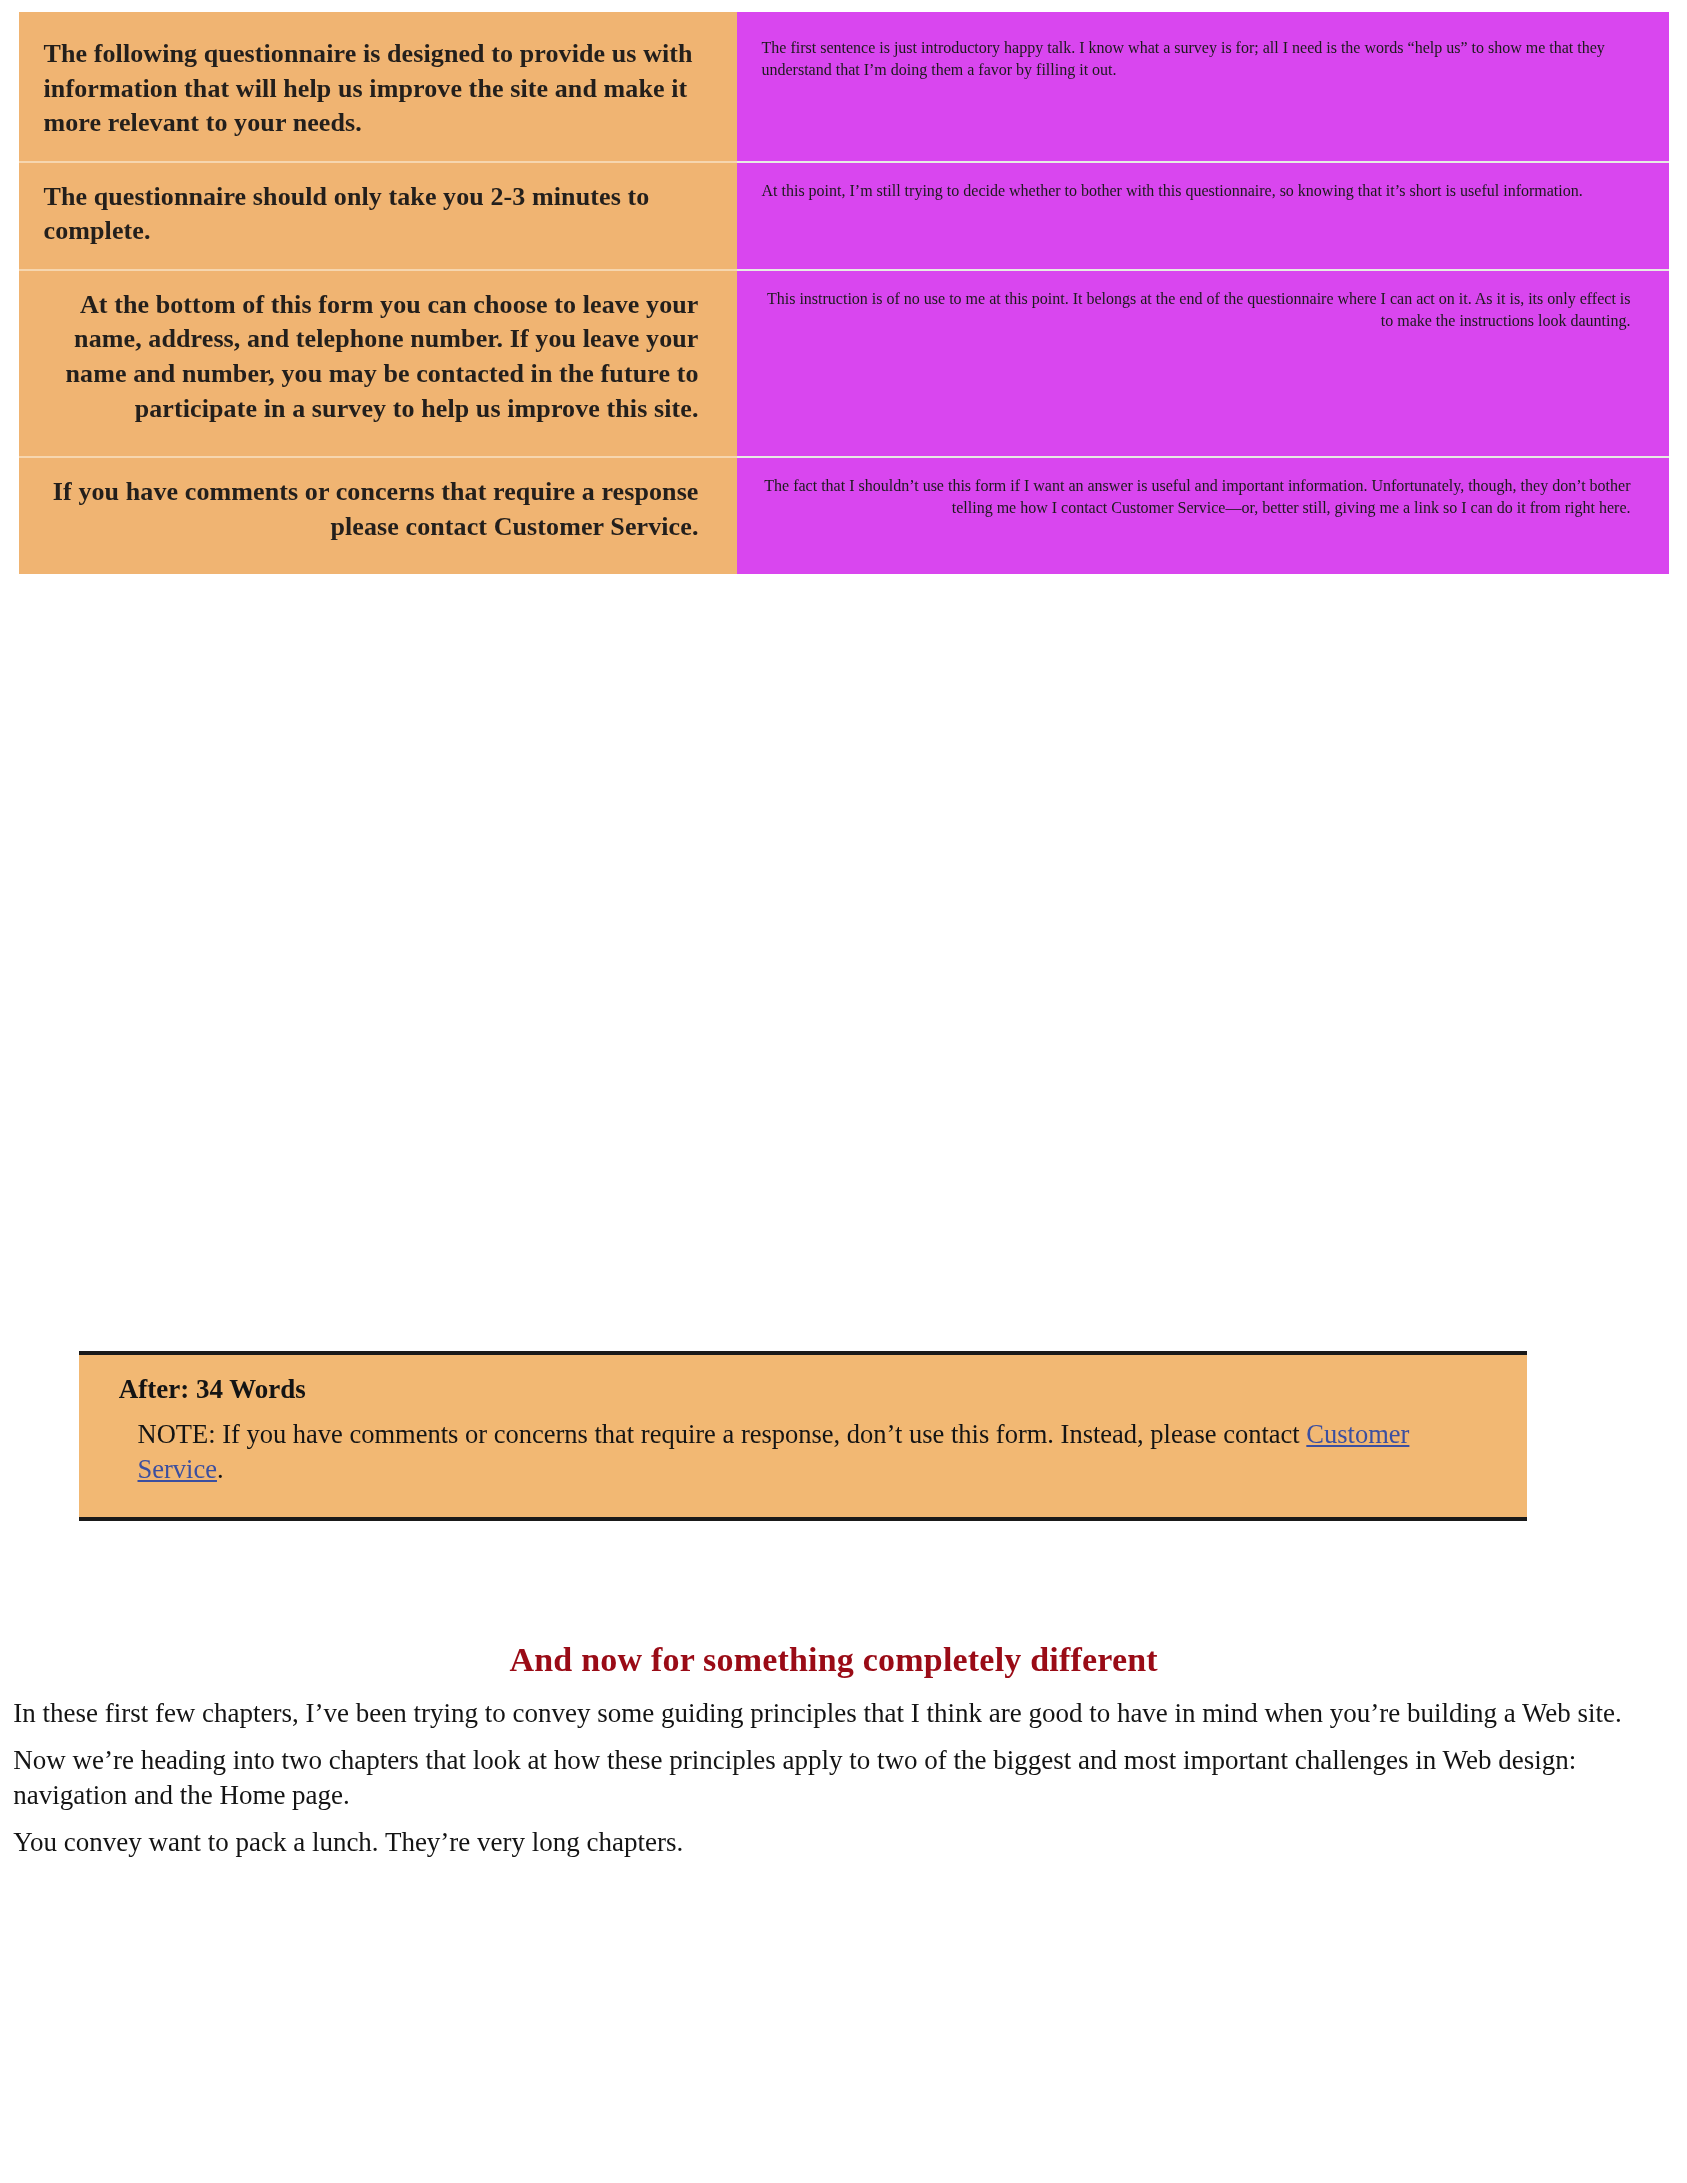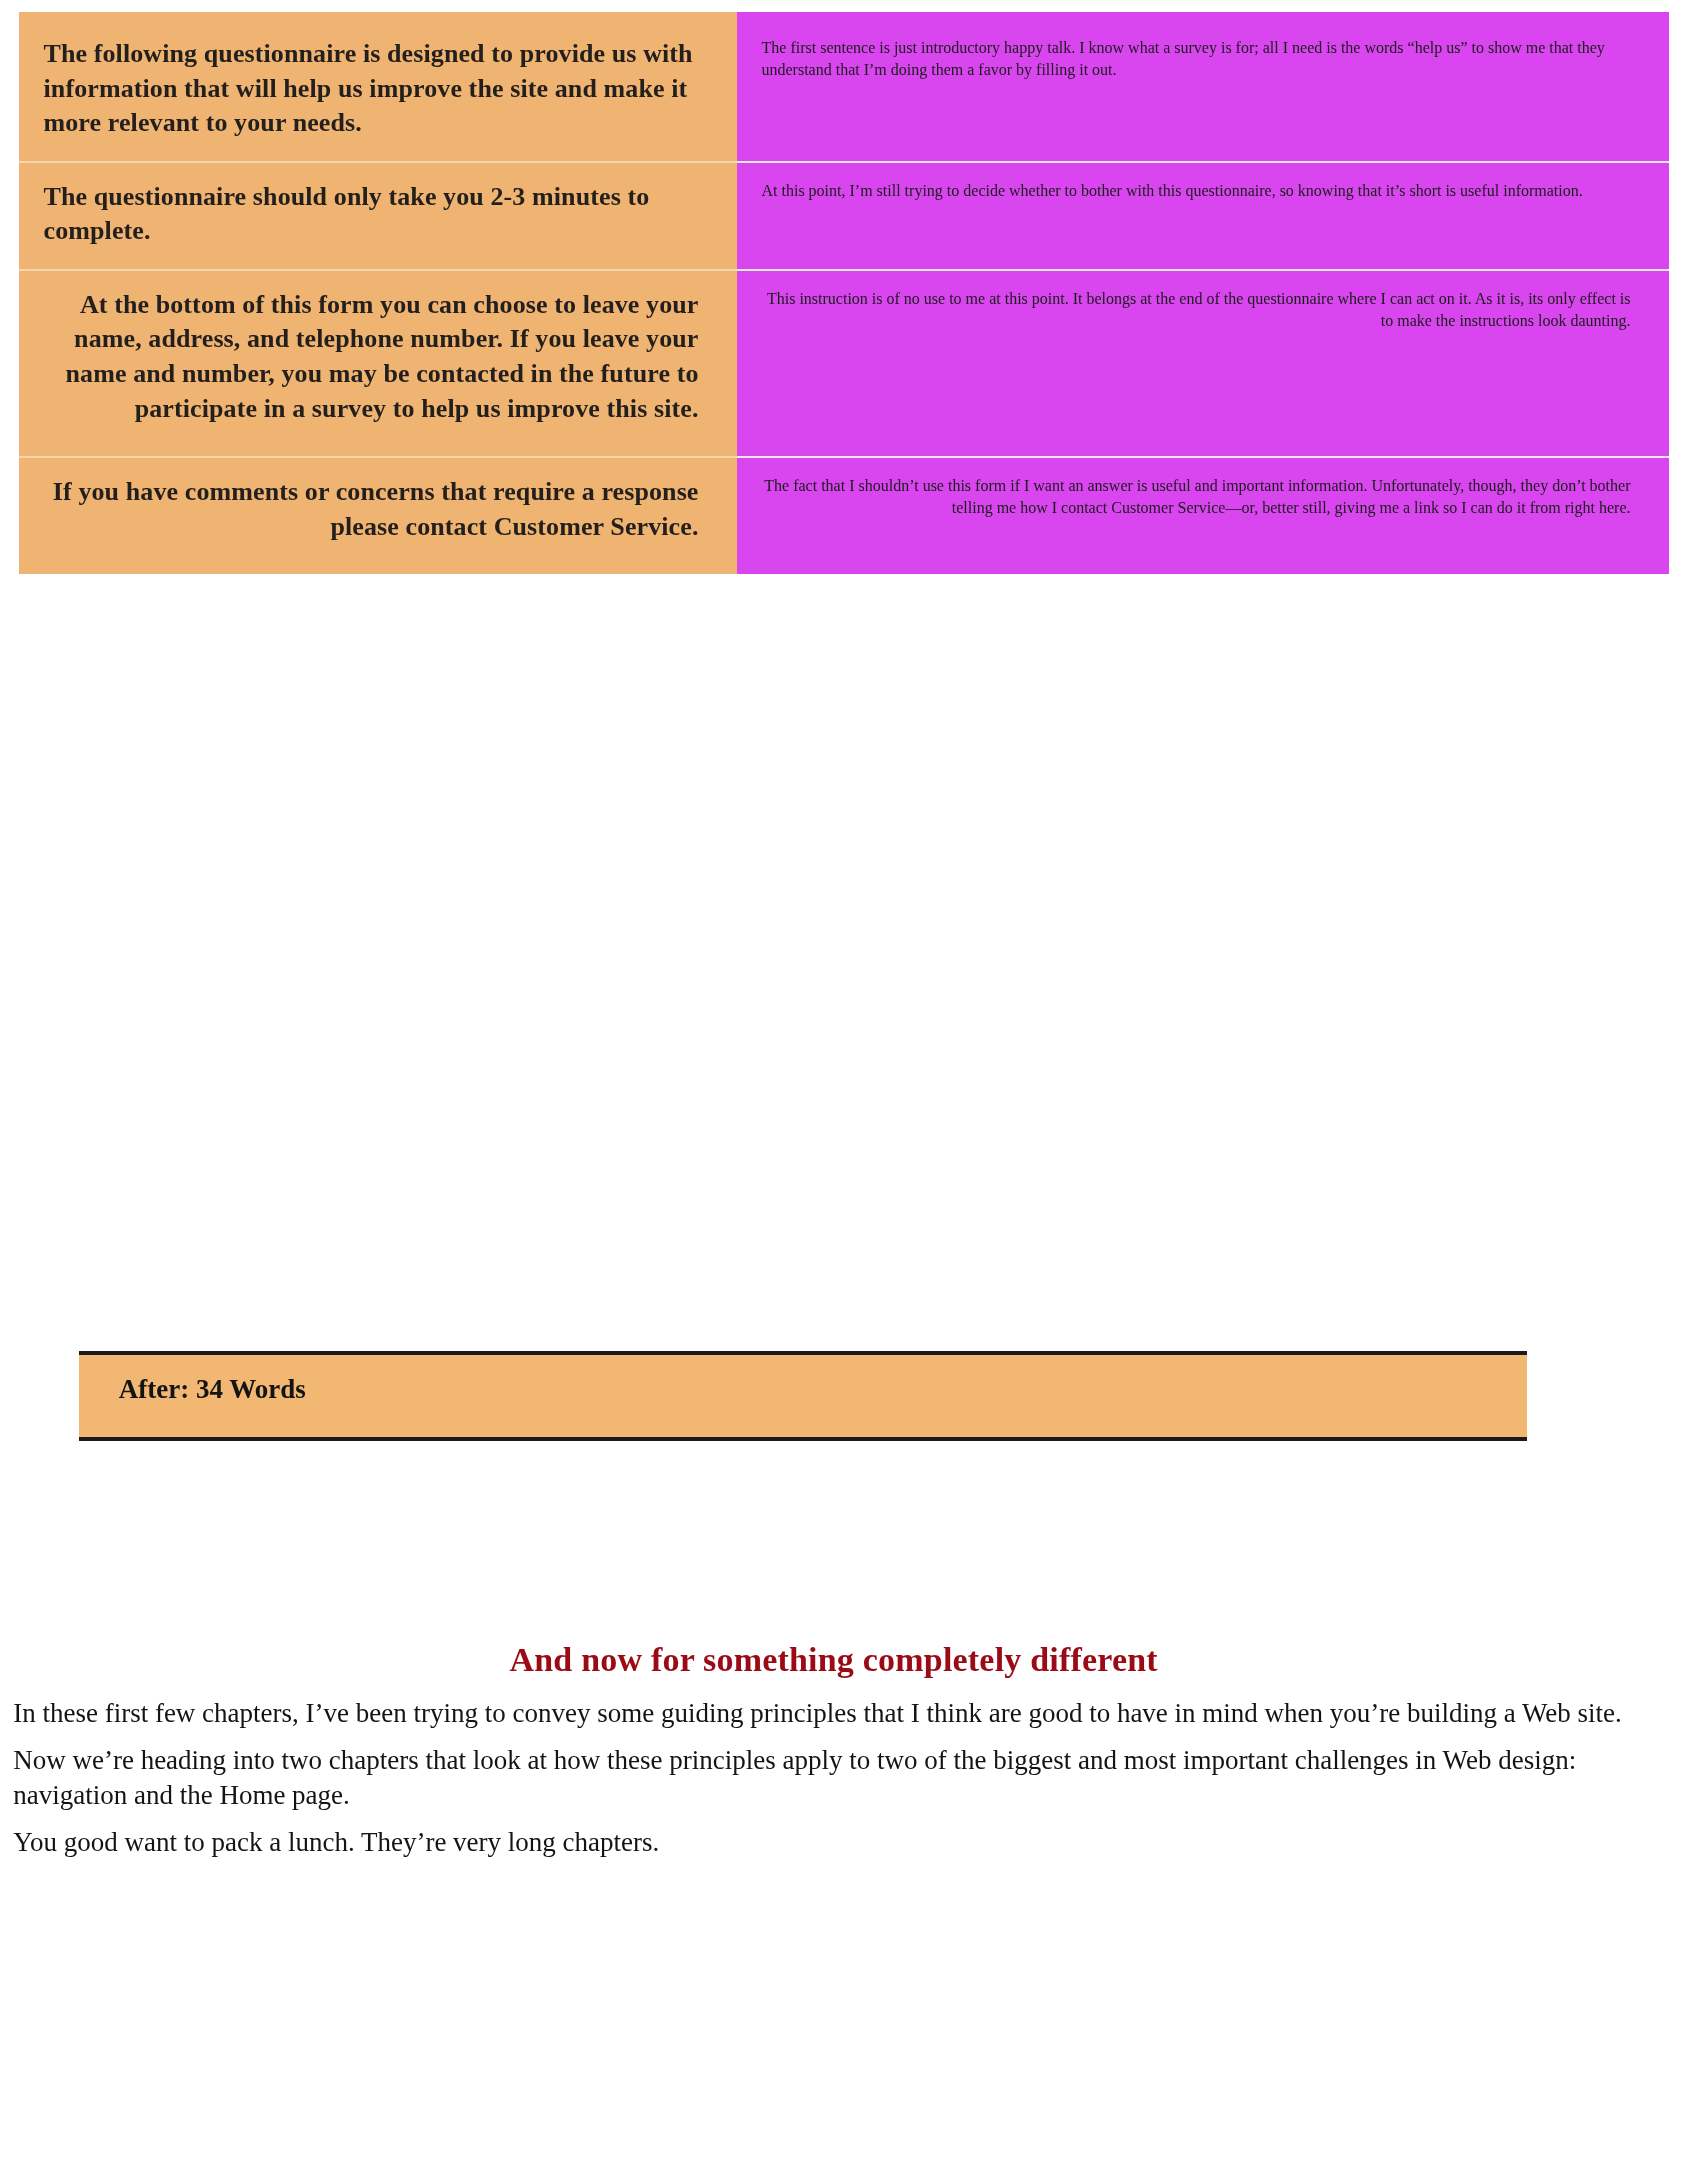--- a/index.html
+++ b/index.html
@@ -135,21 +135,22 @@
       <tr class="tall">
         <td class="col-left">If you have comments or concerns that require a response please contact Customer Service.</td>
         <td class="col-right">The fact that I shouldn’t use this form if I want an answer is useful and important information. Unfortunately, though, they don’t bother telling me how I contact Customer Service—or, better still, giving me a link so I can do it from right here.</td>
       </tr>
     </tbody>
   </table>
 </div>
 
 <div class="after-box">
   <div class="after-title">After: 34 Words</div>
+  <p class="after-para"><span>NOTE: If you have comments or concerns that require a response, don’t use this form. Instead, please contact </span><a class="after-link">Customer Service</a><span>.</span></p>
 </div>
 
 <div class="body-section">
   <h2 class="sec-head">And now for something completely different</h2>
   <p class="body-para">In these first few chapters, I’ve been trying to convey some guiding principles that I think are good to have in mind when you’re building a Web site.</p>
   <p class="body-para">Now we’re heading into two chapters that look at how these principles apply to two of the biggest and most important challenges in Web design: navigation and the Home page.</p>
-  <p class="body-para">You good want to pack a lunch. They’re very long chapters.</p>
+  <p class="body-para">You convey want to pack a lunch. They’re very long chapters.</p>
 </div>
 
 
 </body></html>

